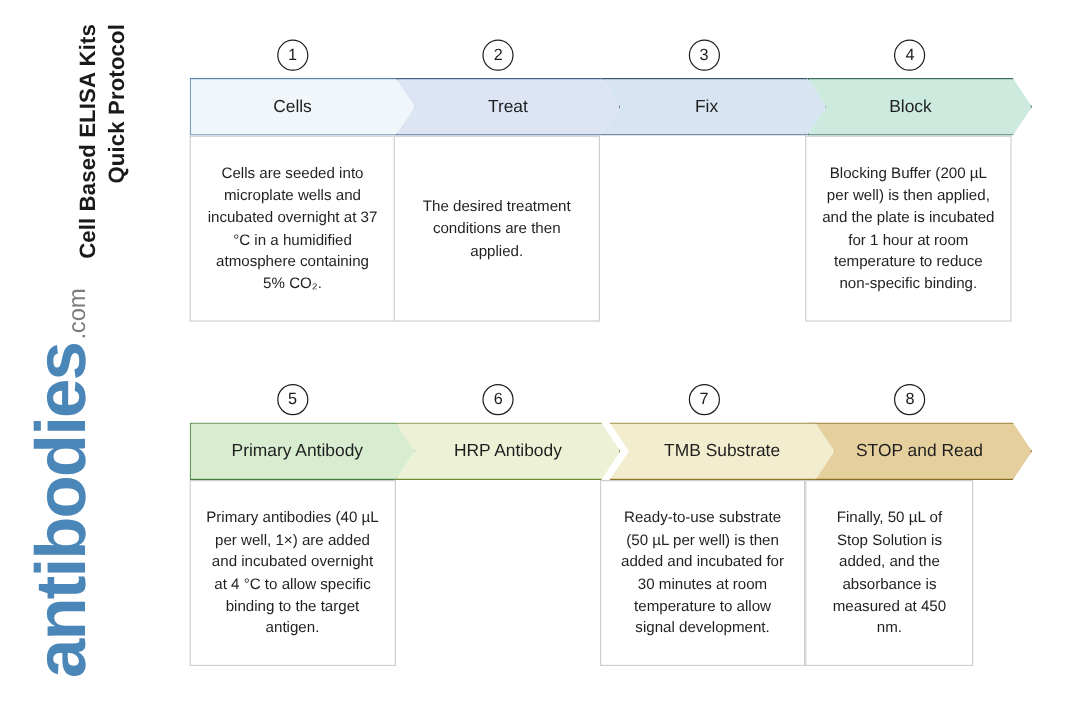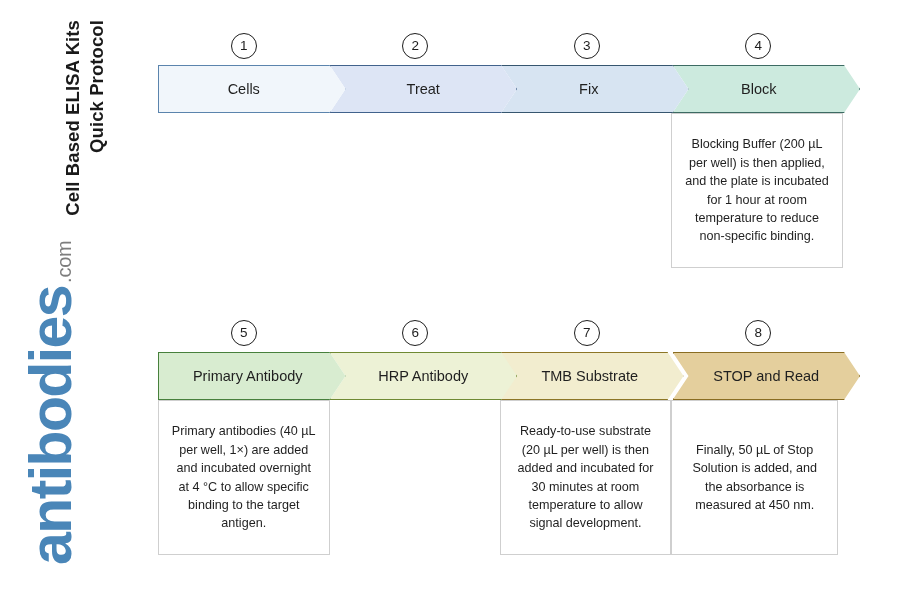--- a/index.html
+++ b/index.html
@@ -147,20 +147,26 @@
       <div class="chev mid" style="left: 343px; width: 187.5px; z-index: 8;">
         <div class="chev-shape" style="background: rgb(215, 228, 242); border-color: rgb(54, 86, 111);"></div>
         <span class="chev-label" style="margin-right: 12px;">Fix</span>
       </div>
       <div class="chev mid" style="left: 514.5px; width: 187.5px; z-index: 7;">
         <div class="chev-shape" style="background: rgb(204, 234, 222); border-color: rgb(61, 107, 99);"></div>
         <span class="chev-label" style="margin-right: 15px;">Block</span>
       </div>
     </div>
   <div class="body-strip" style="height: 155px;">
+      <div class="body-cell" style="left: 0px; width: 171.5px; margin-left: 0px;">
+        <p>Cells are seeded into microplate wells and incubated overnight at 37 °C in a humidified atmosphere containing 5% CO₂.</p>
+      </div>
+      <div class="body-cell" style="left: 171.5px; width: 171.5px; margin-left: -1.3px;">
+        <p>The desired treatment conditions are then applied.</p>
+      </div>
       <div class="body-cell" style="left: 514.5px; width: 171.5px; margin-left: -1.3px; justify-content: center;">
         <p>Blocking Buffer (200 µL per well) is then applied, and the plate is incubated for 1 hour at room temperature to reduce non-specific binding.</p>
       </div>
     </div>
 </div>
 
 <div class="flow-row" id="flow-row-2">
   <div class="badge-strip">
       <div class="step-badge" style="left: 85.75px;">5</div>
       <div class="step-badge" style="left: 257.25px;">6</div>
@@ -169,33 +175,33 @@
     </div>
   <div class="chevron-strip">
       <div class="chev first" style="left: 0px; width: 187.5px; z-index: 10;">
         <div class="chev-shape" style="background: rgb(216, 236, 208); border-color: rgb(71, 128, 60);"></div>
         <span class="chev-label" style="margin-right: 8px;">Primary Antibody</span>
       </div>
       <div class="chev mid" style="left: 171.5px; width: 187.5px; z-index: 9;">
         <div class="chev-shape" style="background: rgb(237, 242, 214); border-color: rgb(111, 138, 51);"></div>
         <span class="chev-label" style="margin-right: 0px;">HRP Antibody</span>
       </div>
-      <div class="chev mid" style="left: 338px; width: 187.5px; z-index: 8;">
+      <div class="chev mid" style="left: 350px; width: 187.5px; z-index: 8;">
         <div class="chev-shape" style="background: rgb(242, 237, 207); border-color: rgb(141, 118, 38);"></div>
         <span class="chev-label" style="margin-right: 0px;">TMB Substrate</span>
       </div>
       <div class="chev mid" style="left: 514.5px; width: 187.5px; z-index: 7;">
         <div class="chev-shape" style="background: rgb(228, 207, 157); border-color: rgb(138, 109, 34);"></div>
         <span class="chev-label" style="margin-right: 0px;">STOP and Read</span>
       </div>
     </div>
   <div class="body-strip" style="height: 155px;">
       <div class="body-cell" style="left: 0px; width: 171.5px; margin-left: 0px;">
         <p>Primary antibodies (40 µL per well, 1×) are added and incubated overnight at 4 °C to allow specific binding to the target antigen.</p>
       </div>
       <div class="body-cell" style="left: 343px; width: 171.5px; margin-left: -1.3px;">
-        <p>Ready-to-use substrate (20 µL per well) is then added and incubated for 30 minutes at room temperature to allow signal development.</p>
-      </div>
-      <div class="body-cell" style="left: 514.5px; width: 167px; margin-left: -1.3px;">
+        <p>Ready-to-use substrate (50 µL per well) is then added and incubated for 30 minutes at room temperature to allow signal development.</p>
+      </div>
+      <div class="body-cell" style="left: 514.5px; width: 140px; margin-left: -1.3px;">
         <p>Finally, 50 µL of Stop Solution is added, and the absorbance is measured at 450 nm.</p>
       </div>
     </div>
 </div>
 
 </body></html>

